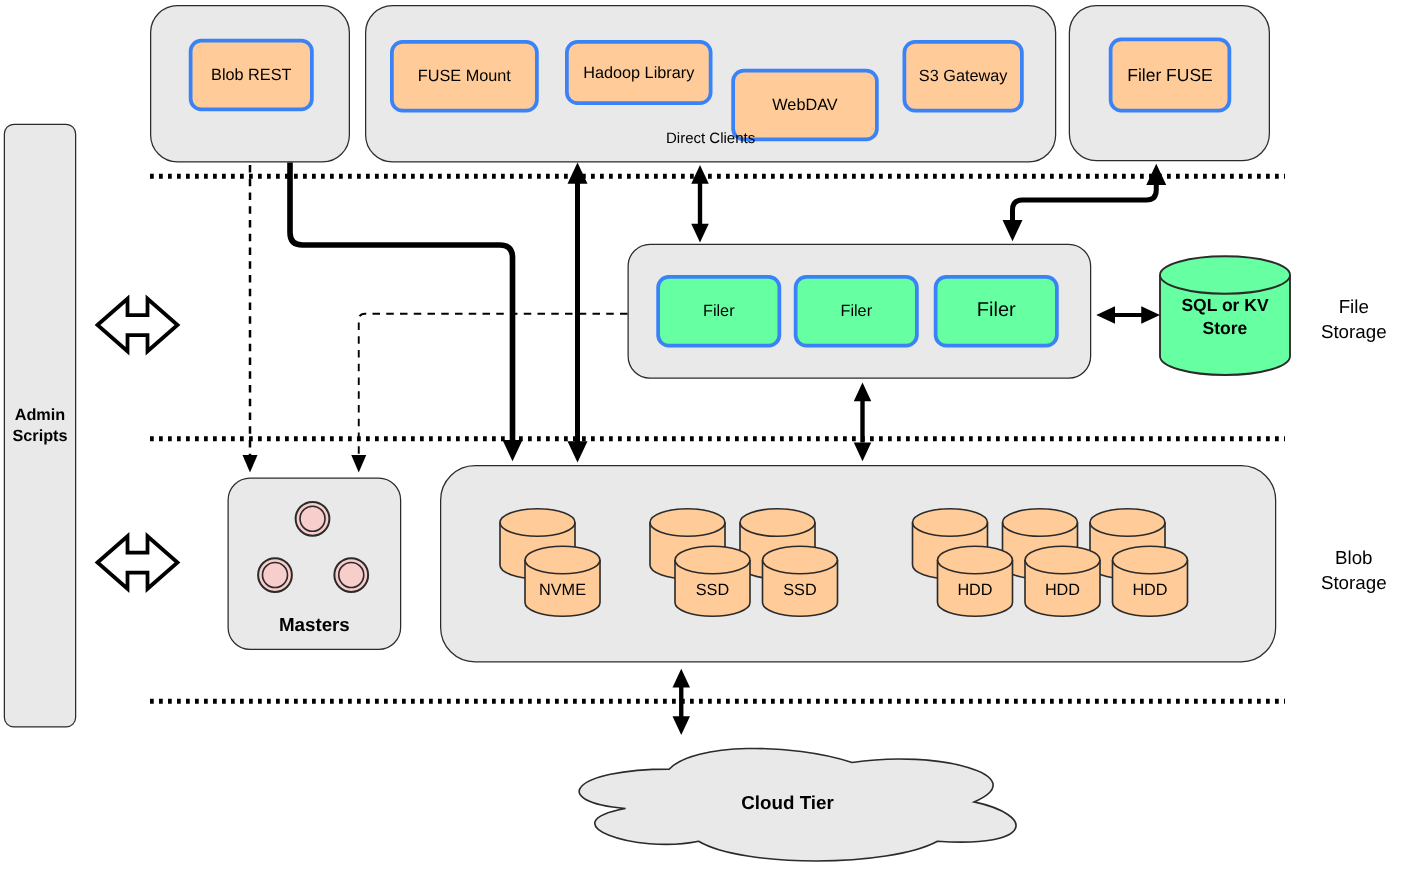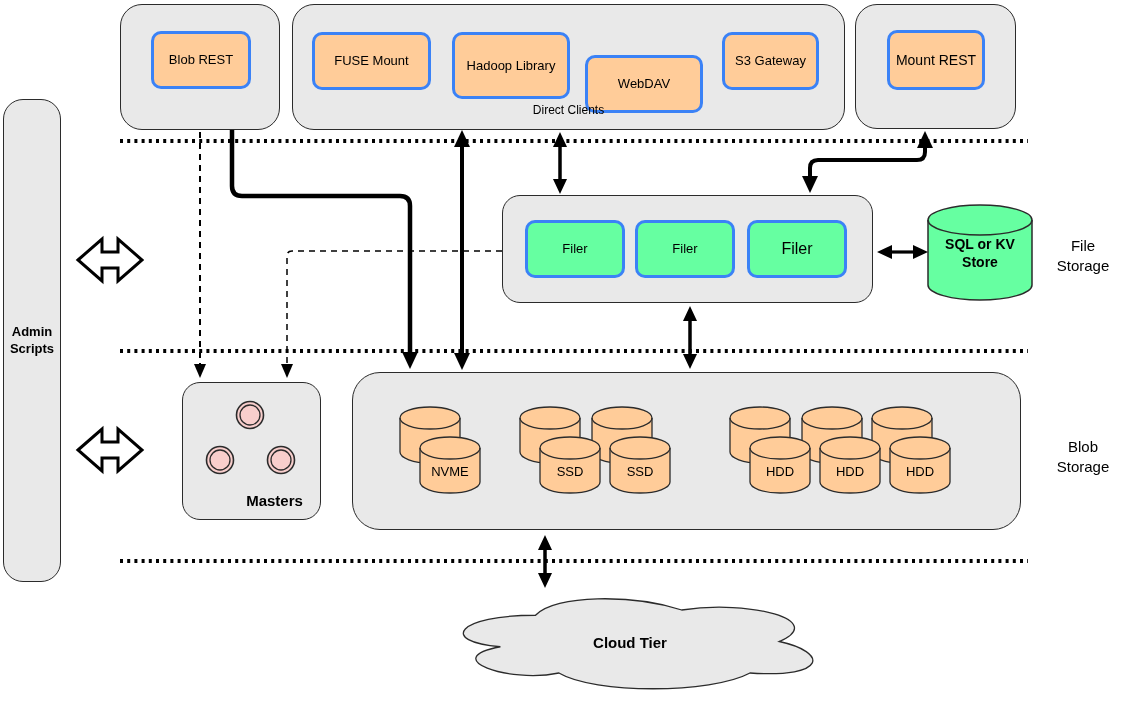--- a/index.html
+++ b/index.html
@@ -22,36 +22,36 @@
     position:absolute;text-align:center;line-height:1.3;font-size:13px;
   }
   .bold{font-weight:bold;}
   #overlay{position:absolute;left:0;top:0;pointer-events:none;}
 </style>
 </head>
 <body>
 
 <div id="stage">
 
-  <div class="container-box" style="left:3px;top:99px;width:58px;height:483px;border-radius:20px;display:flex;align-items:center;justify-content:center;">
+  <div class="container-box" style="left:3px;top:99px;width:58px;height:483px;border-radius:8px;display:flex;align-items:center;justify-content:center;">
     <div class="bold" style="font-size:13px;text-align:center;line-height:1.25;">Admin Scripts</div>
   </div>
 
   <div class="container-box" style="left:120px;top:4px;width:160px;height:126px;border-radius:22px;"></div>
   <div class="node orange" style="left:151px;top:31px;width:100px;height:58px;">Blob REST</div>
 
   <div class="container-box" style="left:292px;top:4px;width:553px;height:126px;border-radius:22px;"></div>
   <div class="node orange" style="left:312px;top:32px;width:119px;height:58px;">FUSE Mount</div>
-  <div class="node orange" style="left:452px;top:32px;width:118px;height:67px;">Hadoop Library</div>
+  <div class="node orange" style="left:452px;top:32px;width:118px;height:52px;">Hadoop Library</div>
   <div class="node orange" style="left:585px;top:32px;width:118px;height:58px;margin-top:23px;">WebDAV</div>
   <div class="node orange" style="left:722px;top:32px;width:97px;height:58px;">S3 Gateway</div>
   <div class="lbl" style="left:292px;top:103px;width:553px;font-size:12px;">Direct Clients</div>
 
   <div class="container-box" style="left:855px;top:4px;width:161px;height:125px;border-radius:22px;"></div>
-  <div class="node orange" style="left:887px;top:30px;width:98px;height:60px;font-size:14px;">Mount REST</div>
+  <div class="node orange" style="left:887px;top:30px;width:98px;height:60px;font-size:14px;">Filer FUSE</div>
 
   <div class="container-box" style="left:502px;top:195px;width:371px;height:108px;border-radius:18px;"></div>
   <div class="node green" style="left:525px;top:220px;width:100px;height:58px;">Filer</div>
   <div class="node green" style="left:635px;top:220px;width:100px;height:58px;">Filer</div>
   <div class="node green" style="left:747px;top:220px;width:100px;height:58px;font-size:16px;">Filer</div>
 
   <div class="container-box" style="left:182px;top:382px;width:139px;height:138px;border-radius:18px;"></div>
 
   <div class="container-box" style="left:352px;top:372px;width:669px;height:158px;border-radius:28px;"></div>
 
@@ -141,21 +141,21 @@
 
     <g fill="#fff" stroke="#000" stroke-width="3">
       <path d="M78,260 L102,239 L102,252 L118,252 L118,239 L142,260 L118,281 L118,268 L102,268 L102,281 Z"></path>
       <path d="M78,450 L102,429 L102,442 L118,442 L118,429 L142,450 L118,471 L118,458 L102,458 L102,471 Z"></path>
     </g>
   </svg>
 
   <div class="lbl bold" style="left:940px;top:236px;width:80px;font-size:14px;line-height:1.25;">SQL or KV Store</div>
   <div class="lbl" style="left:1045px;top:236px;width:76px;font-size:15px;">File Storage</div>
   <div class="lbl" style="left:1045px;top:437px;width:76px;font-size:15px;">Blob Storage</div>
-  <div class="lbl bold" style="left:182px;top:491px;width:139px;font-size:15px;padding-left:23px;">Masters</div>
+  <div class="lbl bold" style="left:182px;top:491px;width:139px;font-size:15px;">Masters</div>
 
   <div class="lbl" style="left:420px;top:464px;width:60px;">NVME</div>
   <div class="lbl" style="left:540px;top:464px;width:60px;">SSD</div>
   <div class="lbl" style="left:610px;top:464px;width:60px;">SSD</div>
   <div class="lbl" style="left:750px;top:464px;width:60px;">HDD</div>
   <div class="lbl" style="left:820px;top:464px;width:60px;">HDD</div>
   <div class="lbl" style="left:890px;top:464px;width:60px;">HDD</div>
 
   <div class="lbl bold" style="left:530px;top:633px;width:200px;font-size:15px;">Cloud Tier</div>
 </div>

